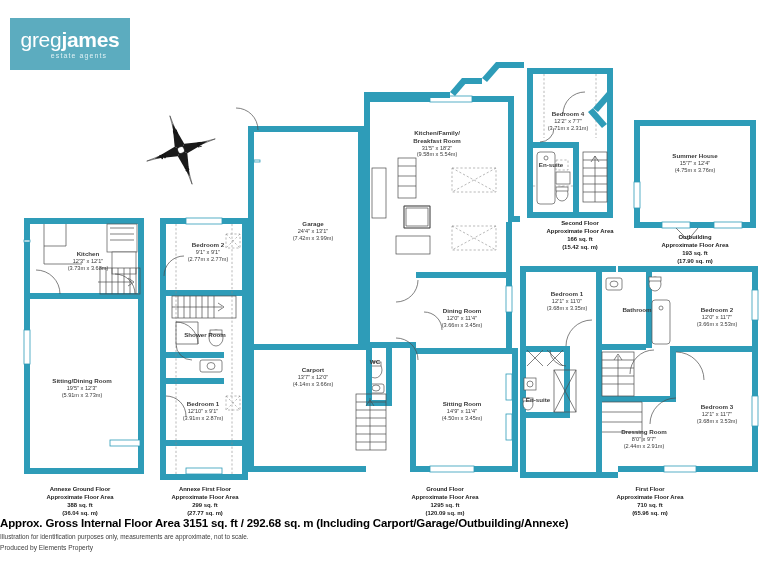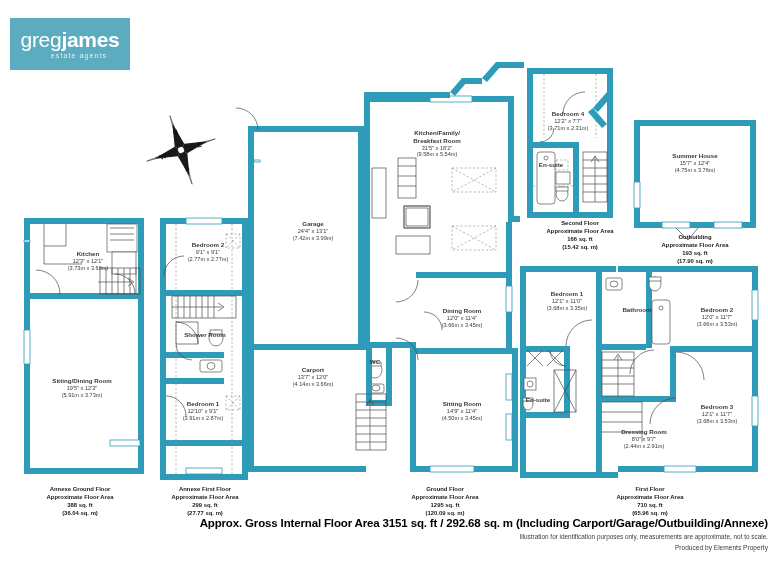--- a/index.html
+++ b/index.html
@@ -67,21 +67,21 @@
     white-space: nowrap;
     transform: translateX(-50%);
     font-size: 5.9px;
     font-weight: 700;
   }
   .floor-caption span { display: block; }
 
   
   #footer {
     position: absolute; left: 0; top: 517px; width: 768px;
-    text-align: right;
+    text-align: left;
   }
   #footer-title {
     font-size: 11.5px; font-weight: 700; color: #000000;
     letter-spacing: -0.15px;
   }
   #footer-note {
     font-size: 6.4px; color: #3d3d3d; margin-top: 4px;
   }
   #footer-credit {
     font-size: 6.6px; color: #3d3d3d; margin-top: 4px;

